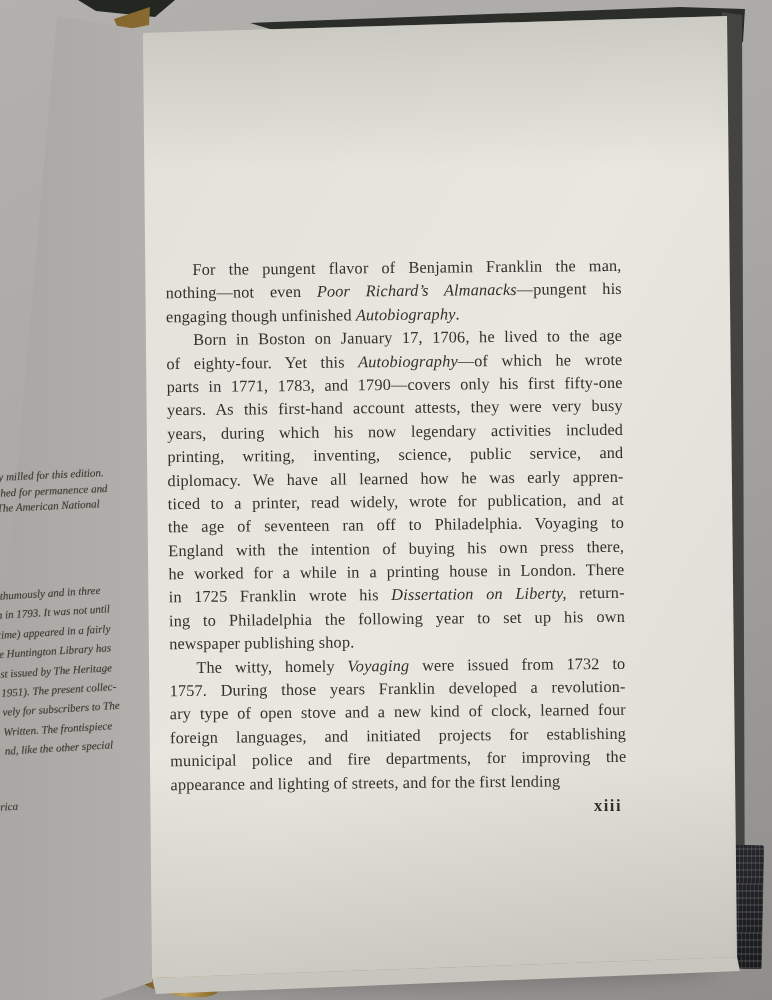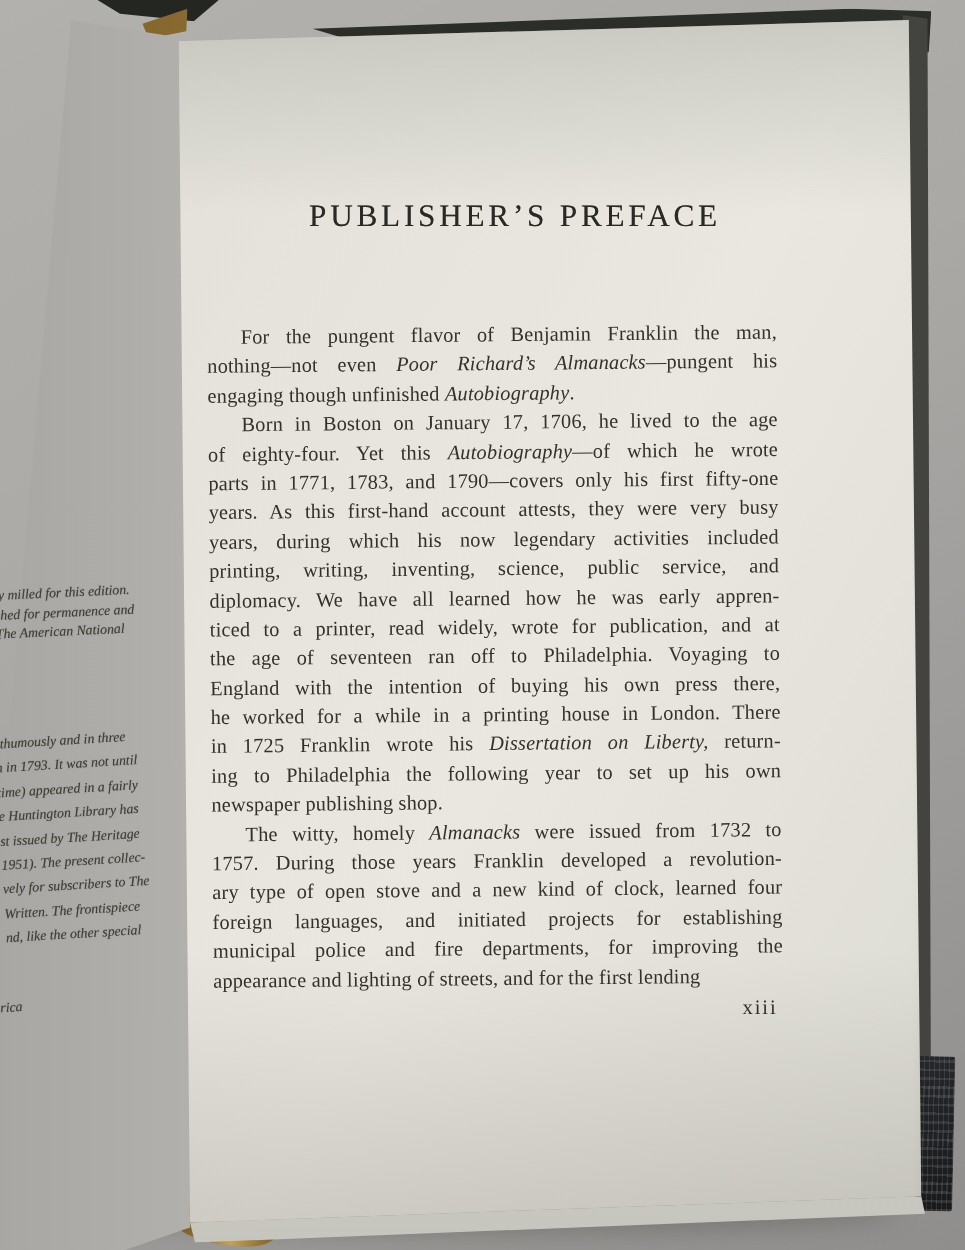--- a/index.html
+++ b/index.html
@@ -116,21 +116,21 @@
   }
   .bodyline {
     height: 23.4px; line-height: 23.4px; overflow: hidden;
     text-align: justify; text-align-last: justify;
   }
   .bodyline.indent { text-indent: 27px; }
   .bodyline.last { text-align-last: left; }
   .bodyline em { font-style: italic; }
   .pagenum {
     position: absolute; left: 168px; top: 796px; width: 454px;
-    text-align: right; font-size: 16.5px; letter-spacing: 1.5px; color: #34312c;
+    text-align: right; font-size: 16.5px; letter-spacing: 1.5px; color: #34312c; font-weight: bold;
   }
 </style>
 </head>
 <body>
 
 <div class="scene">
   <div class="bg"></div>
   <div class="book-shadow"></div>
 
   <div class="cover-top-left"></div>
@@ -160,40 +160,39 @@
       <div class="fragline">Written. The frontispiece</div>
       <div class="fragline">nd, like the other special</div>
     </div>
   <div class="frag frag-2">
       <div class="fragline">erica</div>
     </div>
 
   <div class="under-page"></div>
   <div class="recto"></div>
 
-  <div class="page-title">PUBLISHER’S PREFACE</div>
   <div class="textcol">
       <div class="bodyline indent"><span>For the pungent flavor of Benjamin Franklin the man,</span></div>
       <div class="bodyline"><span>nothing—not even </span><em>Poor Richard’s Almanacks</em><span>—pungent his</span></div>
       <div class="bodyline last"><span>engaging though unfinished </span><em>Autobiography</em><span>.</span></div>
       <div class="bodyline indent"><span>Born in Boston on January 17, 1706, he lived to the age</span></div>
       <div class="bodyline"><span>of eighty-four. Yet this </span><em>Autobiography</em><span>—of which he wrote</span></div>
       <div class="bodyline"><span>parts in 1771, 1783, and 1790—covers only his first fifty-one</span></div>
       <div class="bodyline"><span>years. As this first-hand account attests, they were very busy</span></div>
       <div class="bodyline"><span>years, during which his now legendary activities included</span></div>
       <div class="bodyline"><span>printing, writing, inventing, science, public service, and</span></div>
       <div class="bodyline"><span>diplomacy. We have all learned how he was early appren-</span></div>
       <div class="bodyline"><span>ticed to a printer, read widely, wrote for publication, and at</span></div>
       <div class="bodyline"><span>the age of seventeen ran off to Philadelphia. Voyaging to</span></div>
       <div class="bodyline"><span>England with the intention of buying his own press there,</span></div>
       <div class="bodyline"><span>he worked for a while in a printing house in London. There</span></div>
       <div class="bodyline"><span>in 1725 Franklin wrote his </span><em>Dissertation on Liberty,</em><span> return-</span></div>
       <div class="bodyline"><span>ing to Philadelphia the following year to set up his own</span></div>
       <div class="bodyline last"><span>newspaper publishing shop.</span></div>
-      <div class="bodyline indent"><span>The witty, homely </span><em>Almanacks</em><span> were issued from 1732 to</span></div>
+      <div class="bodyline indent"><span>The witty, homely </span><em>Voyaging</em><span> were issued from 1732 to</span></div>
       <div class="bodyline"><span>1757. During those years Franklin developed a revolution-</span></div>
       <div class="bodyline"><span>ary type of open stove and a new kind of clock, learned four</span></div>
       <div class="bodyline"><span>foreign languages, and initiated projects for establishing</span></div>
       <div class="bodyline"><span>municipal police and fire departments, for improving the</span></div>
       <div class="bodyline last"><span>appearance and lighting of streets, and for the first lending</span></div>
     </div>
   <div class="pagenum">xiii</div>
 </div>
 
 </body></html>

